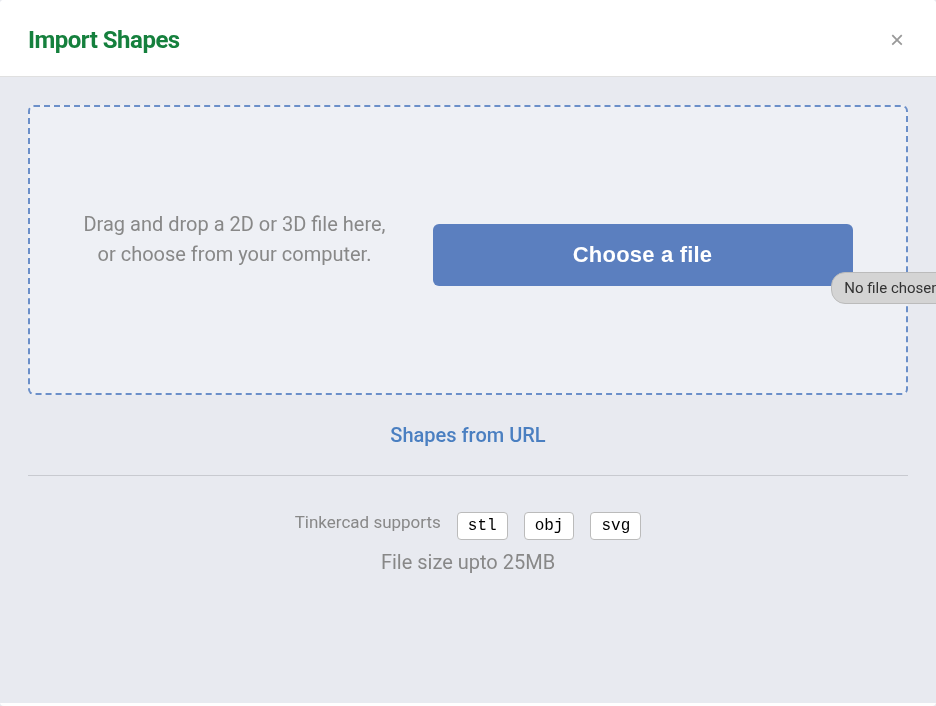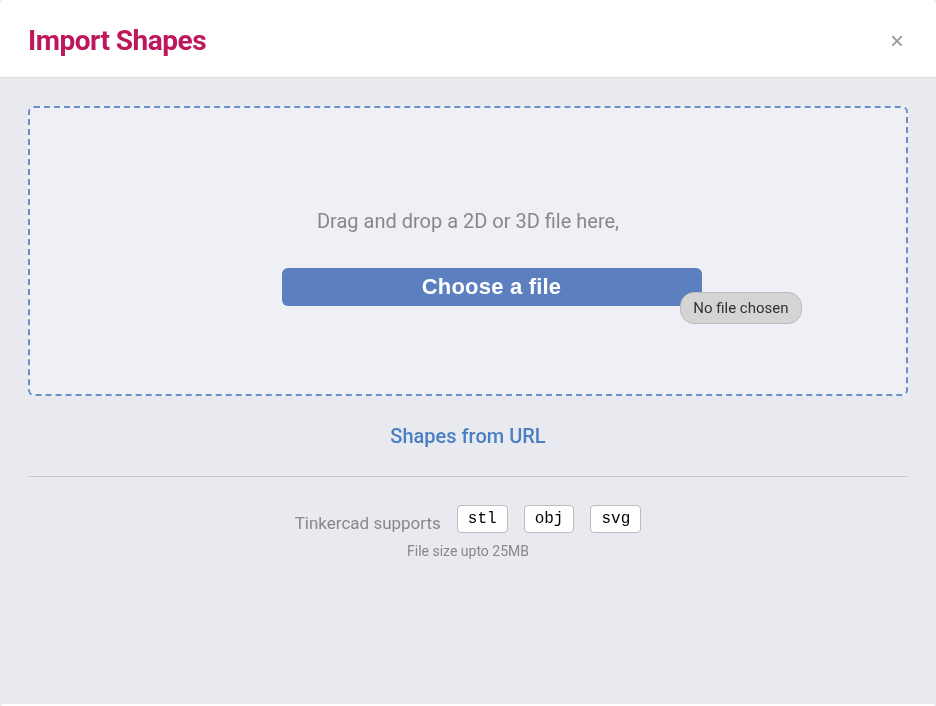--- a/index.html
+++ b/index.html
@@ -30,23 +30,23 @@
     .modal-header {
       display: flex;
       justify-content: space-between;
       align-items: center;
       padding: 24px 28px 20px 28px;
       border-bottom: 1px solid #e0e0e0;
       background: #ffffff;
     }
 
     .modal-title {
-      font-size: 28px;
+      font-size: 24px;
       font-weight: 700;
-      color: #be185d;
+      color: #15803d;
       letter-spacing: -0.5px;
     }
 
     .close-button {
       background: none;
       border: none;
       cursor: pointer;
       font-size: 24px;
       color: #999;
       line-height: 1;
@@ -61,21 +61,21 @@
       padding: 28px 28px 32px 28px;
       min-height: calc(706px - 80px);
     }
 
     .drop-zone {
       border: 2.5px dashed #6b8fc9;
       border-radius: 6px;
       background: #eef0f5;
       padding: 40px 30px 30px 30px;
       display: flex;
-      flex-direction: column;
+      flex-direction: row;
       align-items: center;
       justify-content: center;
       margin-bottom: 28px;
       position: relative;
       min-height: 290px;
     }
 
     .drop-text {
       text-align: center;
       color: #888;
@@ -91,21 +91,21 @@
       position: relative;
     }
 
     .choose-file-button {
       background: #5b7fbf;
       color: #ffffff;
       border: none;
       border-radius: 6px;
       font-size: 22px;
       font-weight: 600;
-      padding: 6px 0;
+      padding: 18px 0;
       width: 420px;
       cursor: pointer;
       letter-spacing: 0.2px;
       margin-left: 47px;
     }
 
     .no-file-badge {
       position: absolute;
       bottom: -18px;
       right: -100px;
@@ -137,57 +137,59 @@
 
     .supported-formats {
       display: flex;
       flex-direction: column;
       align-items: center;
       gap: 10px;
     }
 
     .formats-row {
       display: flex;
-      align-items: flex-end;
+      align-items: flex-start;
       gap: 16px;
+      margin-top: 8px;
     }
 
     .formats-label {
       color: #888;
       font-size: 17px;
     }
 
     .format-badge {
       border: 1px solid #bbb;
       border-radius: 4px;
       padding: 4px 10px;
       font-size: 16px;
       font-family: 'Courier New', monospace;
       color: #000000;
       background: #ffffff;
     }
 
     .file-size-text {
       color: #888;
-      font-size: 14px;
+      font-size: 20px;
     }
   </style>
 </head>
 <body>
 
 <div class="modal">
   <div class="modal-header">
     <h1 class="modal-title">Import Shapes</h1>
     <button class="close-button">×</button>
   </div>
 
   <div class="modal-body">
     <div class="drop-zone">
       <p class="drop-text">
         <span>Drag and drop a 2D or 3D file here,</span><br>
+        <span>or choose from your computer.</span>
       </p>
 
       <div class="choose-file-area">
         <button class="choose-file-button">Choose a file</button>
         <span class="no-file-badge">No file chosen</span>
       </div>
     </div>
 
     <a class="import-url-link" href="#">Shapes from URL</a>
 

